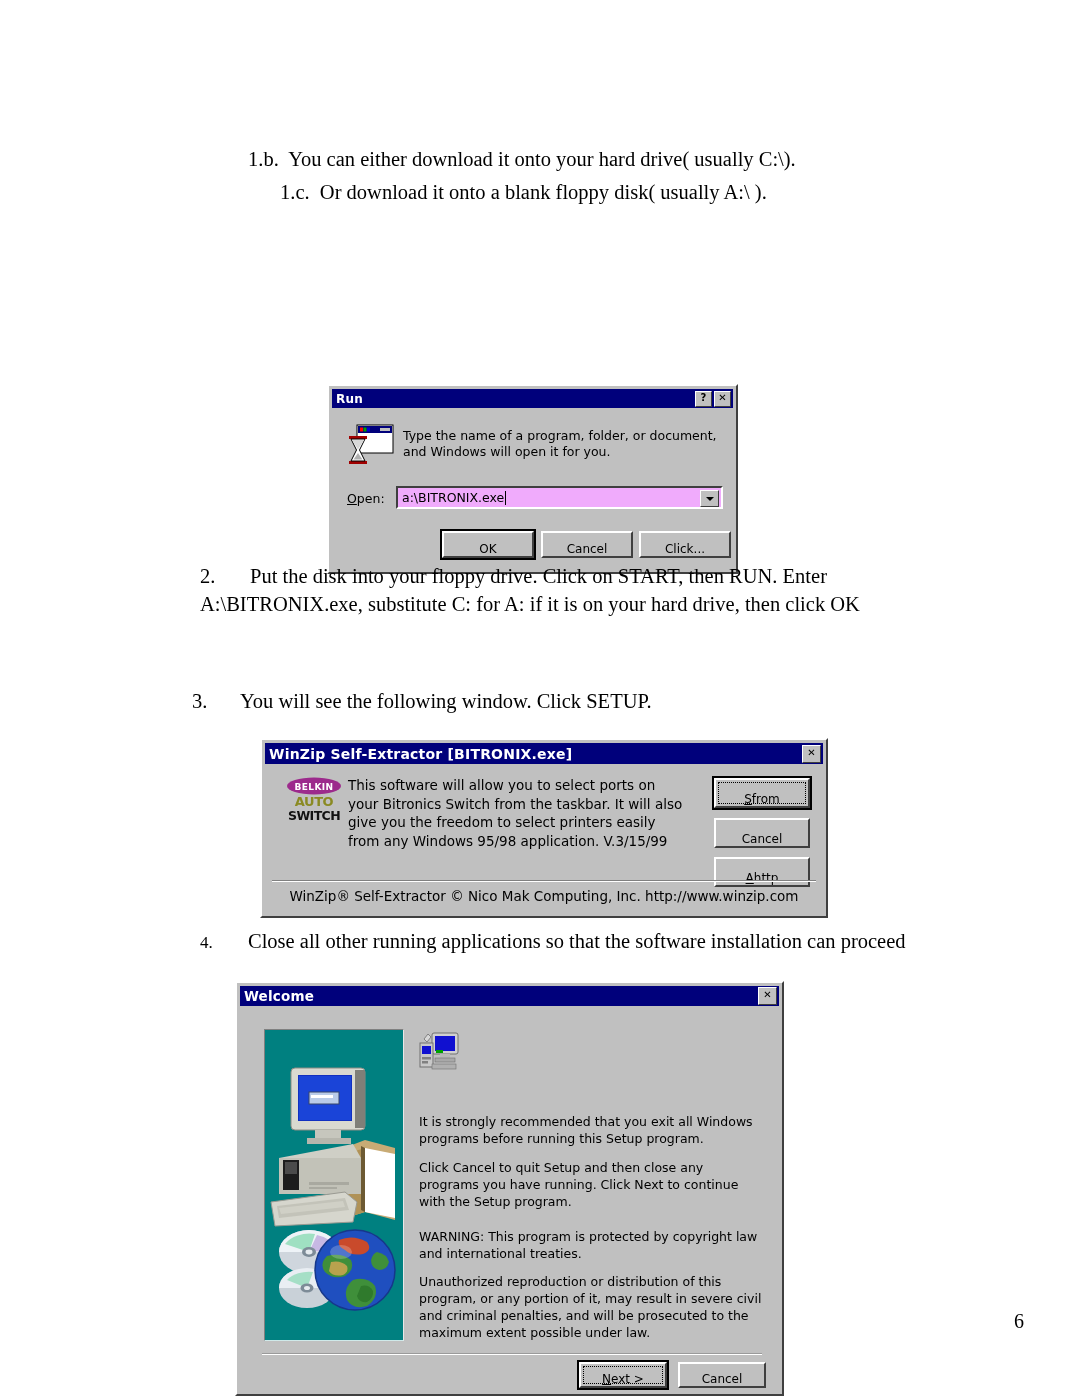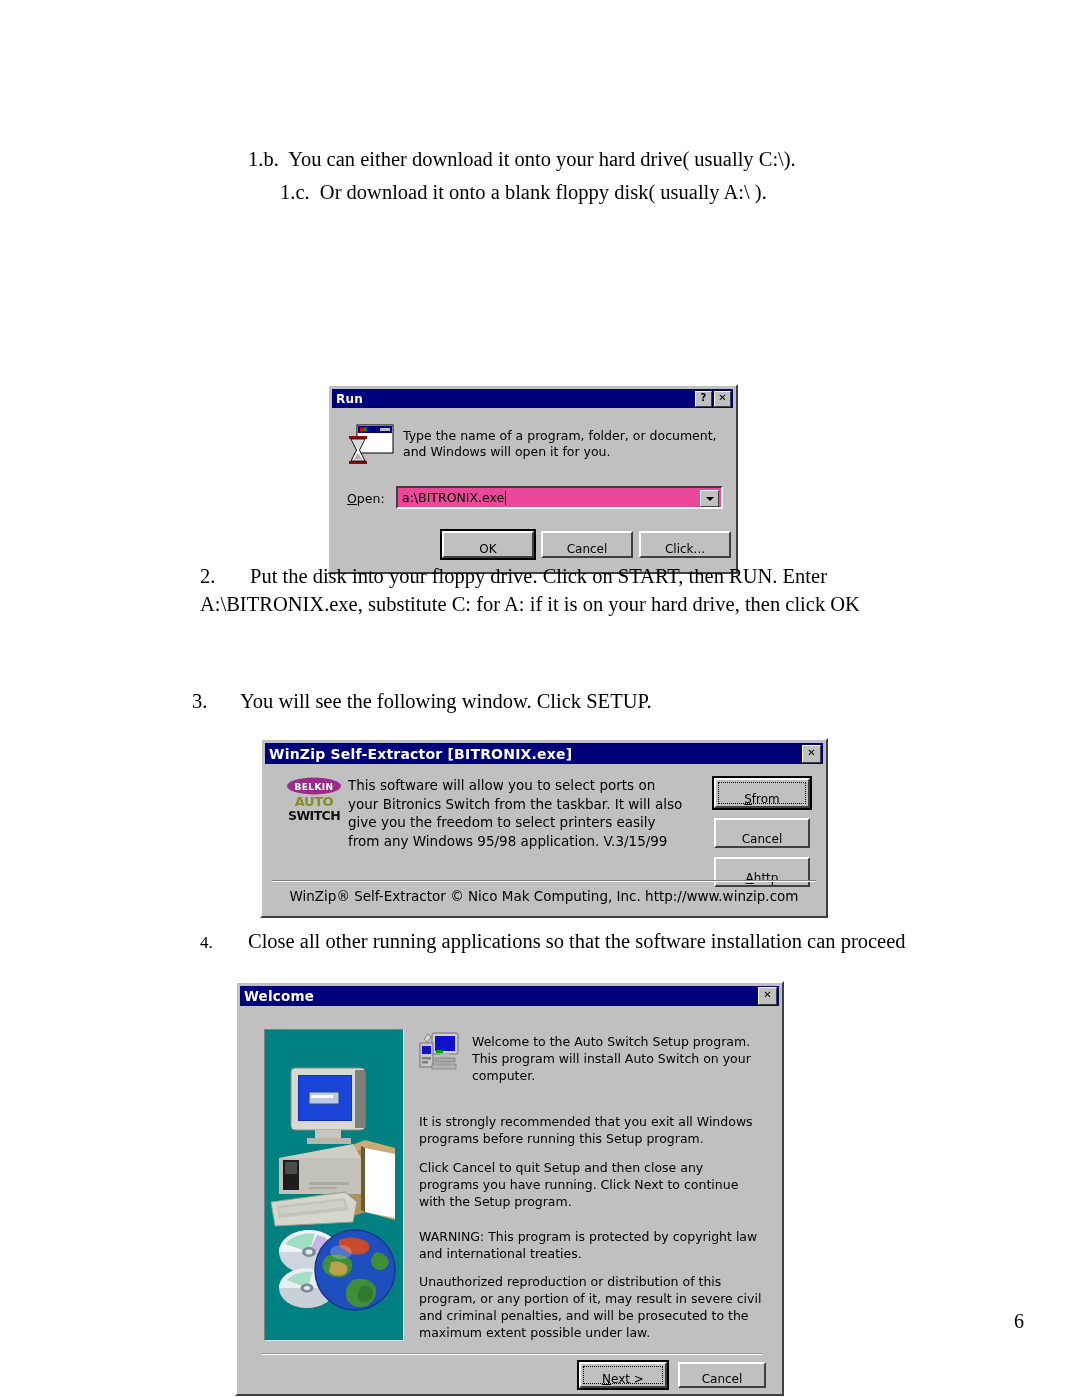--- a/index.html
+++ b/index.html
@@ -108,21 +108,21 @@
     outline: 2px solid #000000;
     outline-offset: 0px;
   }
   .btn-focus-inner {
     position: absolute;
     left: 2px; right: 2px; top: 2px; bottom: 2px;
     border: 1px dotted #000;
     pointer-events: none;
   }
   .field95 {
-    background: #ec4899;
+    background: #f0abfc;
     border-top: 2px solid #3f3f3f;
     border-left: 2px solid #3f3f3f;
     border-right: 2px solid #ffffff;
     border-bottom: 2px solid #ffffff;
     box-sizing: border-box;
     position: absolute;
     display: flex;
     align-items: center;
   }
   .static-text {
@@ -402,21 +402,20 @@
     <rect x="18" y="19" width="7" height="3" fill="#00a000"></rect>
 
     <rect x="2" y="12" width="13" height="24" fill="#c8c8c8" stroke="#707070" stroke-width="1"></rect>
     <rect x="4" y="15" width="9" height="8" fill="#1010d0"></rect>
     <rect x="4" y="26" width="9" height="2.5" fill="#808080"></rect>
     <rect x="4" y="30" width="6" height="2.5" fill="#808080"></rect>
     <path d="M6 8 l4 -5 l3 3 l-4 5 Z" fill="#d8d8d8" stroke="#707070" stroke-width="0.8"></path>
     <rect x="14" y="33" width="24" height="5" fill="#b0b0b0" stroke="#707070" stroke-width="0.6"></rect>
   </svg>
 
-  <div class="static-text" id="welcome-head">Welcome to the Auto Switch Setup program.  This program will install Auto Switch on your computer.</div>
 
   <div class="static-text" id="welcome-p1">It is strongly recommended that you exit all Windows programs before running this Setup program.</div>
 
   <div class="static-text" id="welcome-p2">Click Cancel to quit Setup and then close any programs you have running.  Click Next to continue with the Setup program.</div>
 
   <div class="static-text" id="welcome-p3">WARNING: This program is protected by copyright law and international treaties.</div>
 
   <div class="static-text" id="welcome-p4">Unauthorized reproduction or distribution of this program, or any portion of it, may result in severe civil and criminal penalties, and will be prosecuted to the maximum extent possible under law.</div>
 
   <div class="sep"></div>

